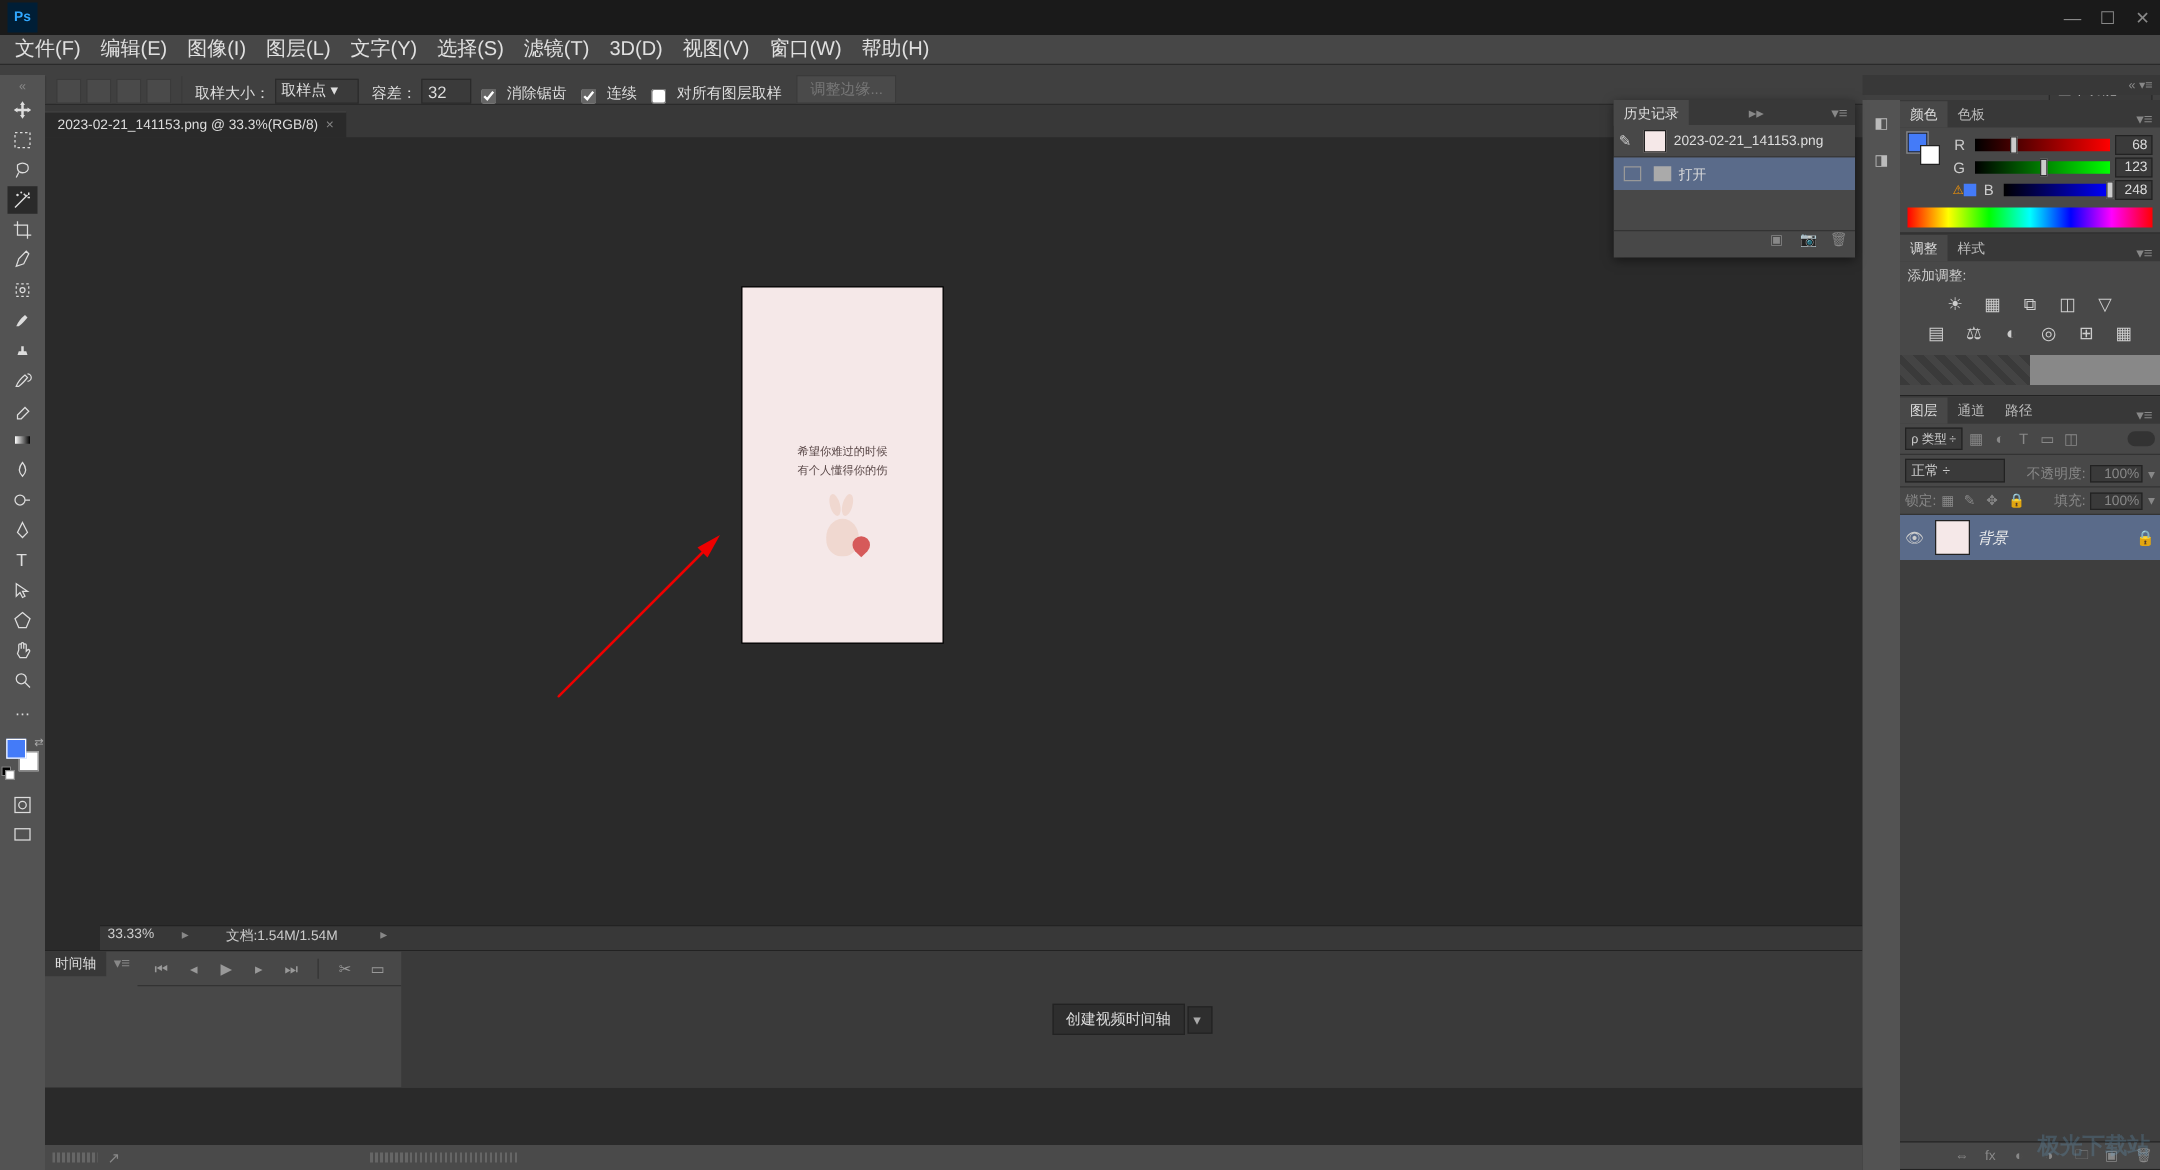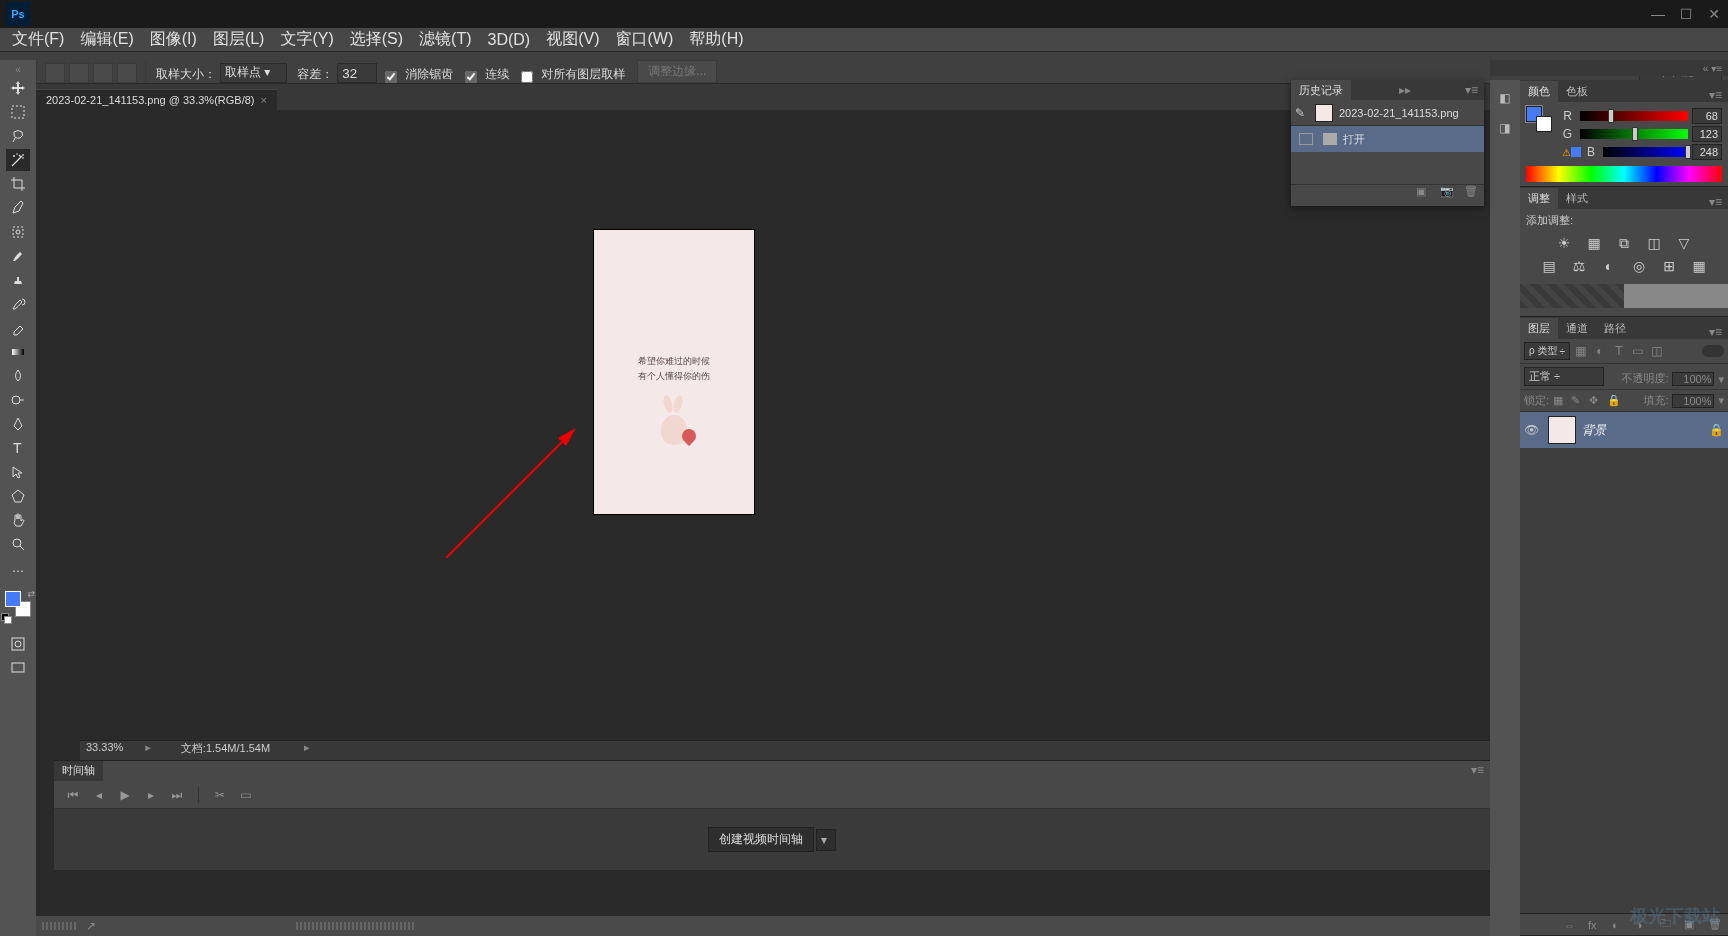--- a/index.html
+++ b/index.html
@@ -44,21 +44,21 @@
 .bunny-heart { width:14px; height:14px; background:#d65a5a; position:absolute; bottom:2px; right:-2px; border-radius:50% 50% 0 50%; transform:rotate(45deg);}
 
 .arrow { position:absolute; left:410px; top:318px; width:130px; height:130px; pointer-events:none; }
 
 
 .statusbar { height:20px; background:#383838; display:flex; padding: 0 6px; color:#ccc; font-size:11px; border-top:1px solid #222;margin-left:44px; }
 .stat-item { margin-right: 14px; }
 .stat-play { margin-left:8px; color:#888;}
 
 
-.timeline { height: 110px; background:#484848; border-top:1px solid #222; display:flex; flex-direction:column;margin-left:18px;}
+.timeline { height: 110px; background:#484848; border-top:1px solid #222; display:flex; flex-direction:row;}
 .tl-tabrow { display:flex; height:20px;}
 .tl-tab { background:#383838; padding:2px 8px; color:#ddd; font-size:11px;}
 .tl-chev { margin-left:auto; color:#888; padding:2px 6px;}
 .tl-controls { height:28px; display:flex; align-items:center; padding:0 6px; border-bottom:1px solid #333;}
 .tl-btn { width:18px; height:16px; margin:0 4px; color:#999; display:flex; align-items:center; justify-content:center;}
 .tl-body { flex:1; background:#3a3a3a; display:flex; align-items:center; justify-content:center;}
 .tl-create { background:#2e2e2e; border:1px solid #222; color:#ddd; padding:3px 10px;}
 .tl-dd { width:20px; background:#2e2e2e; border:1px solid #222; color:#aaa; padding:3px 4px; margin-left:2px;}
 
 

